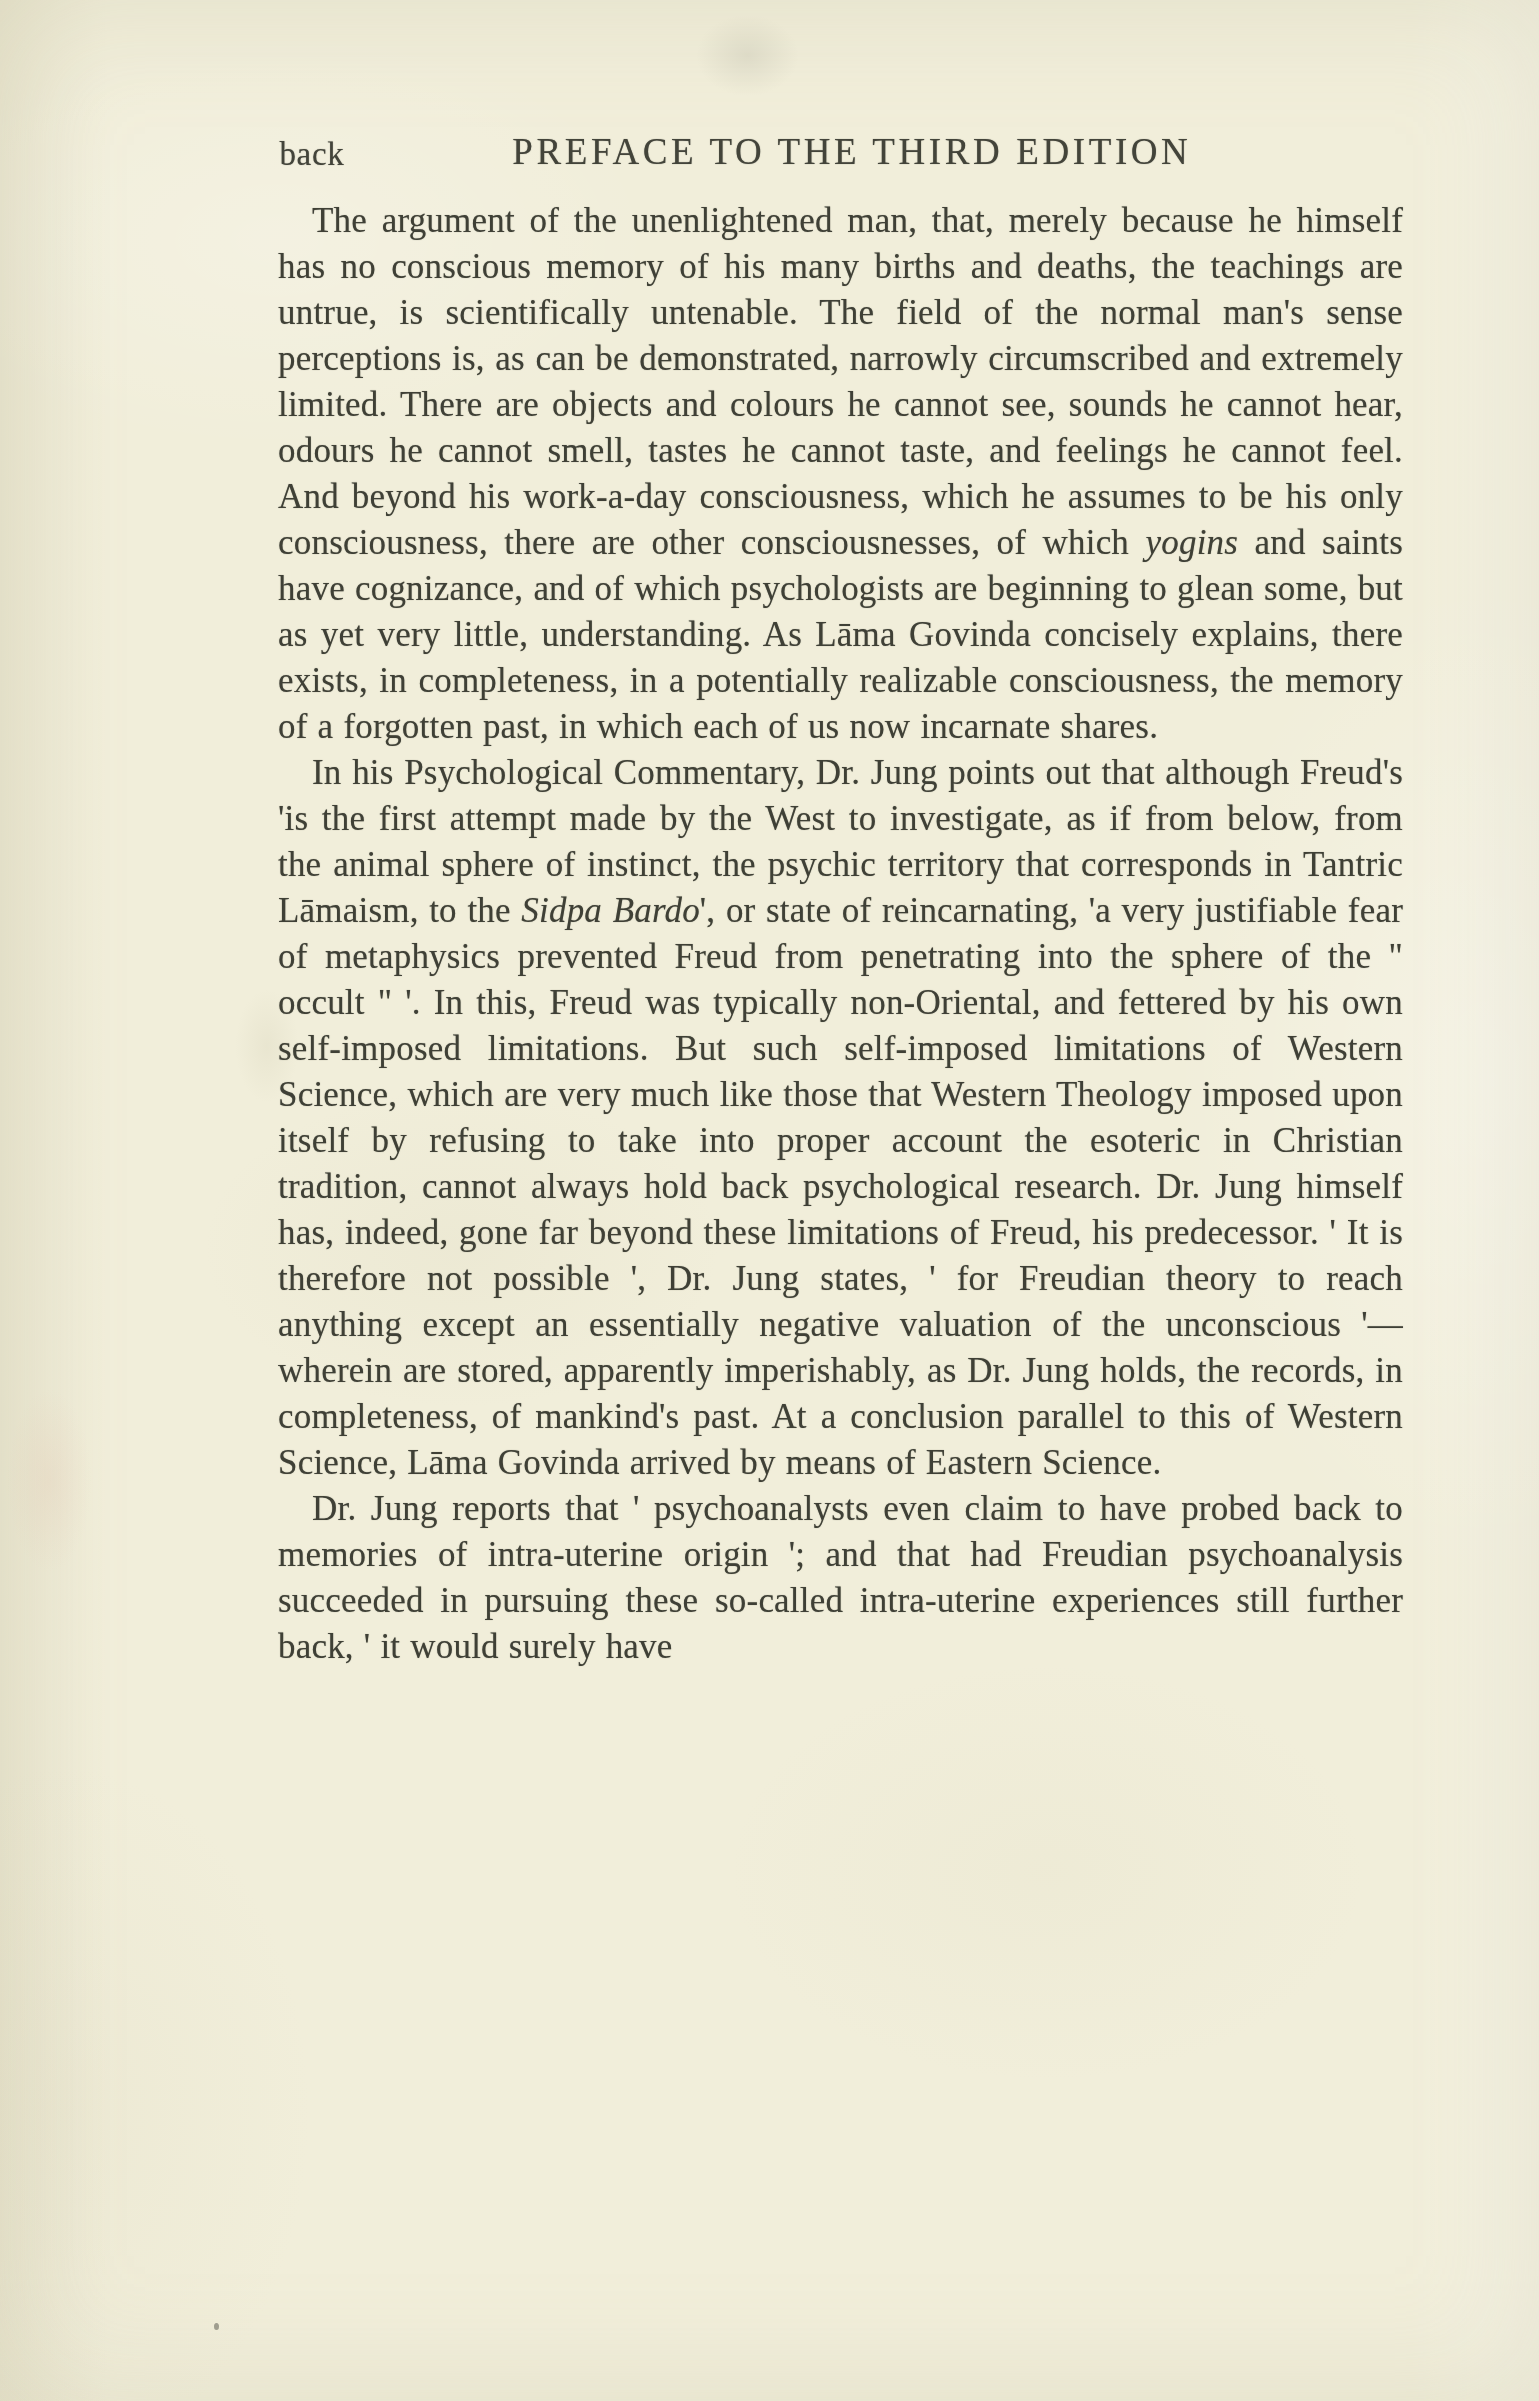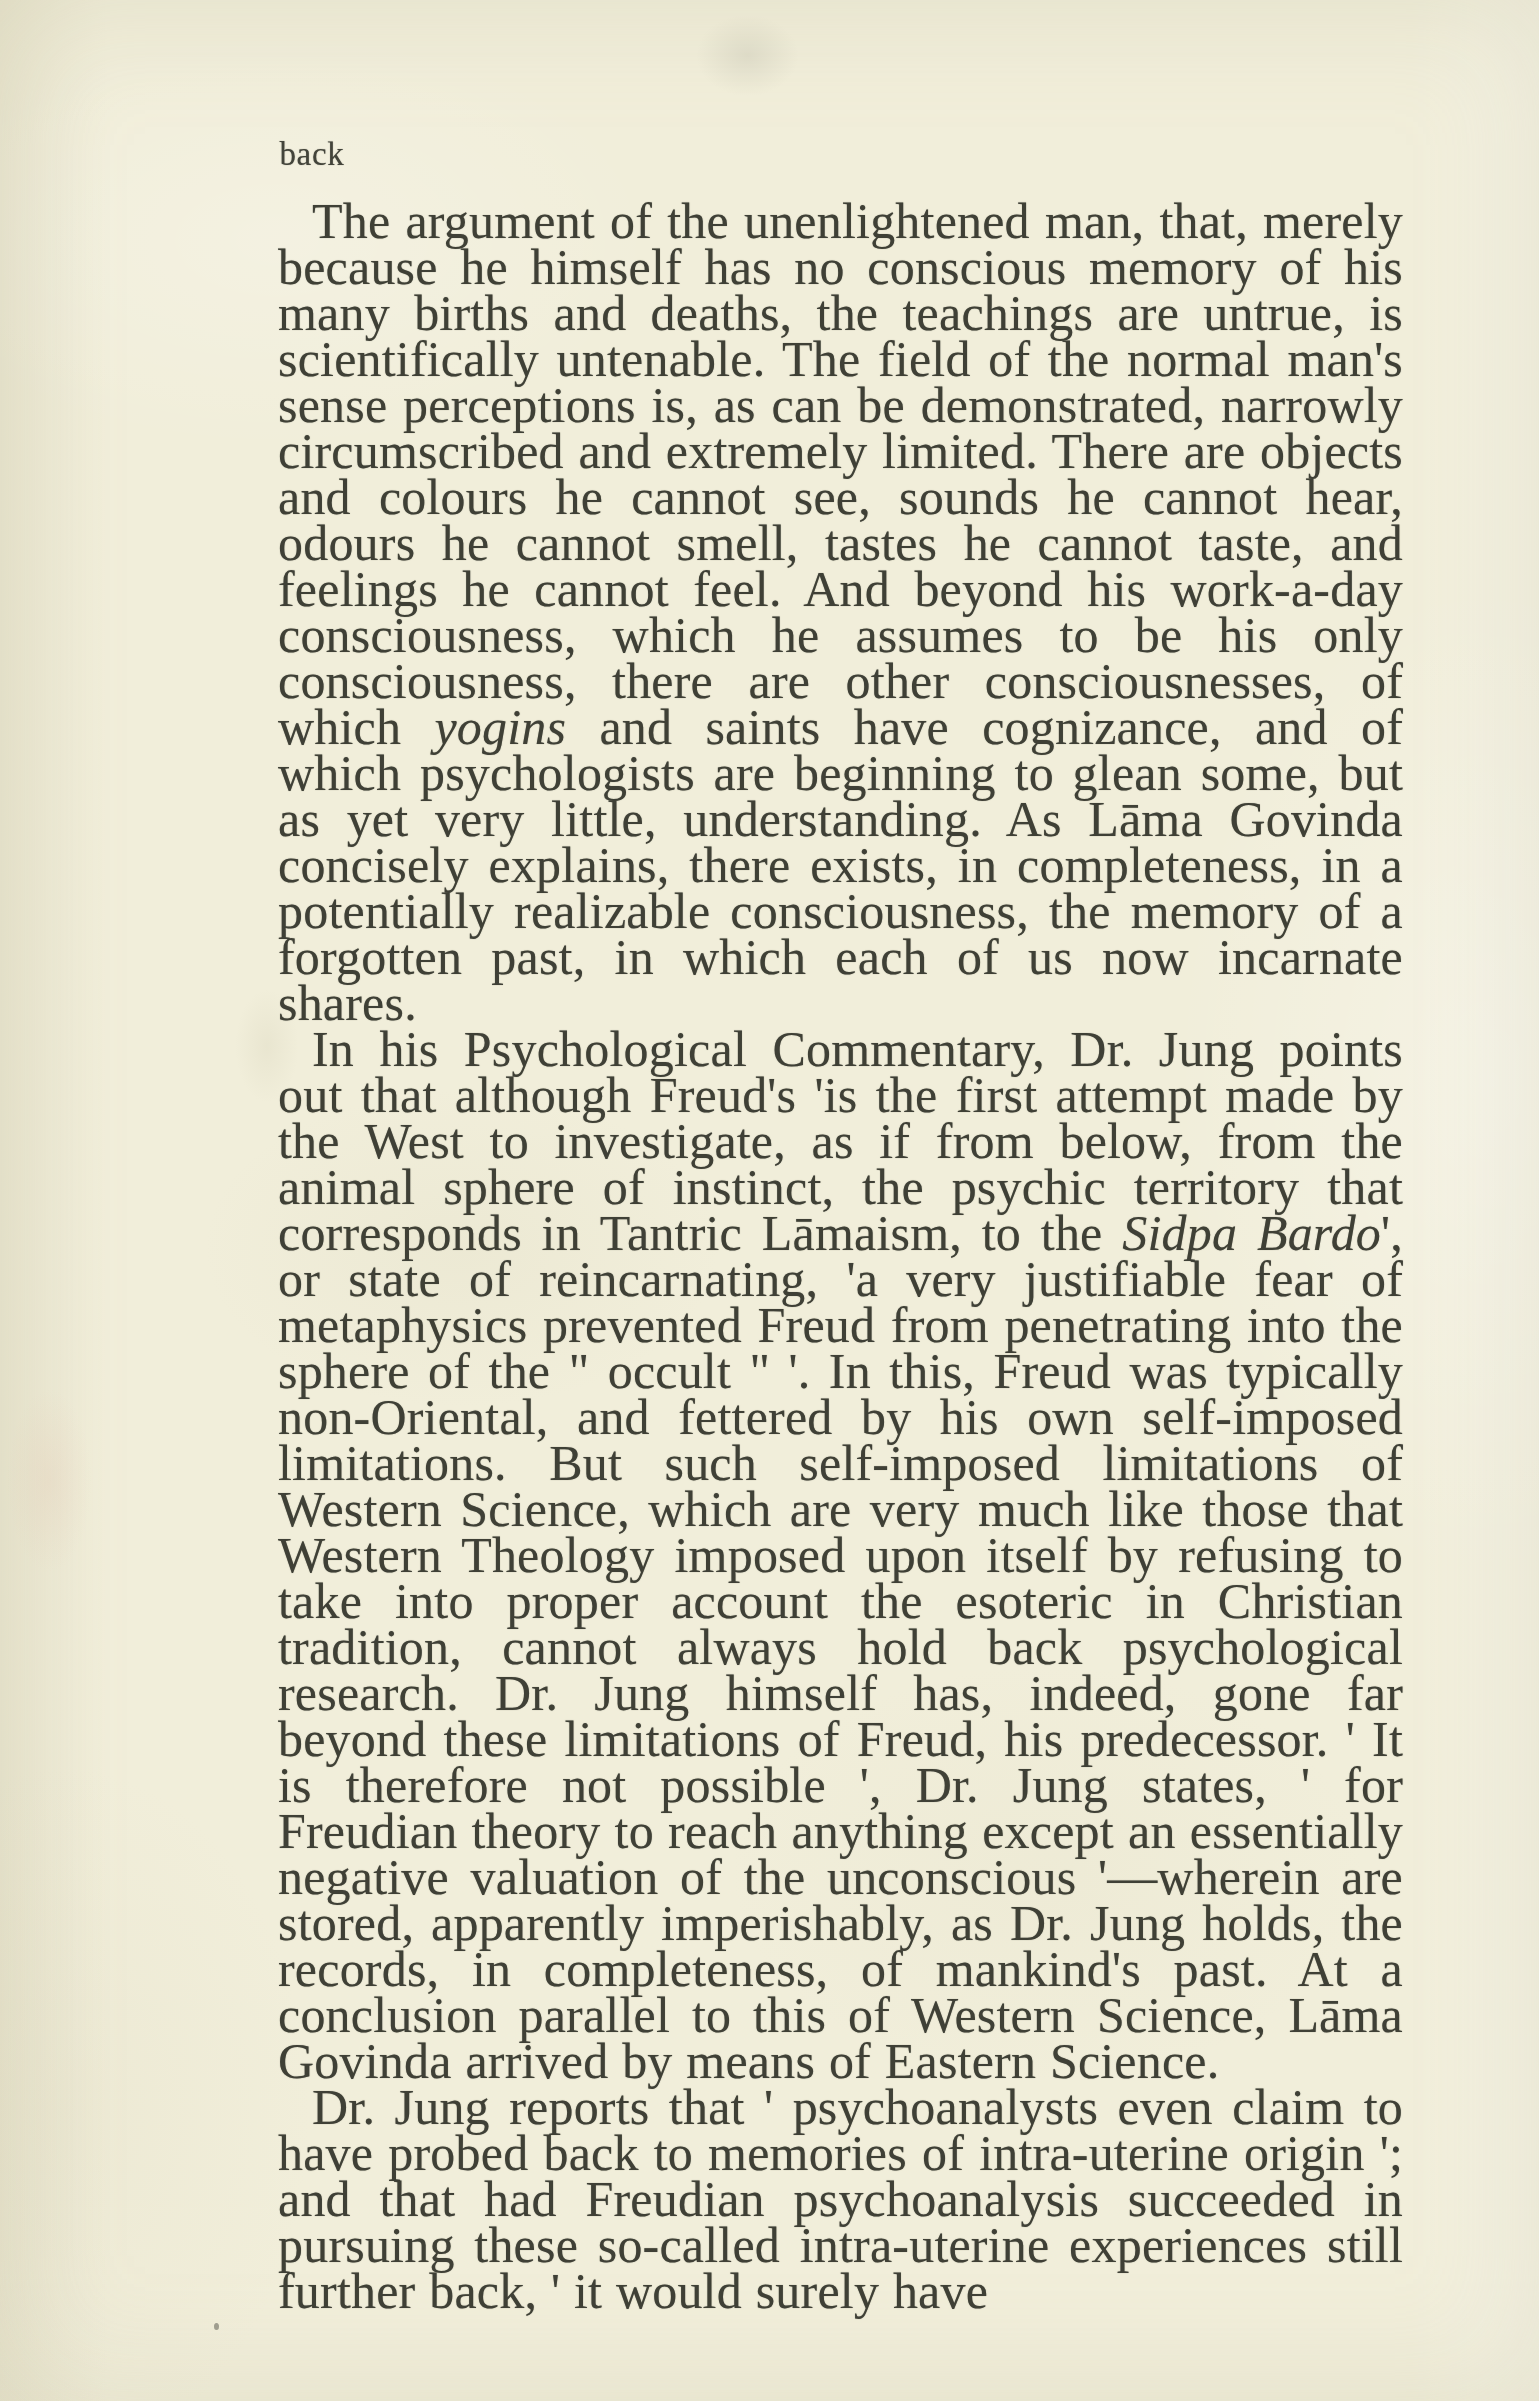--- a/index.html
+++ b/index.html
@@ -54,21 +54,21 @@
     font-size: 37px;
     letter-spacing: 3.6px;
     white-space: nowrap;
   }
   .text-block {
     position: absolute;
     top: 198px;
     left: 278px;
     width: 1125px;
     color: #3f4036;
-    font-size: 50px;
+    font-size: 35px;
     line-height: 46px;
     text-align: justify;
     letter-spacing: 0.2px;
     word-spacing: 1.1px;
     text-shadow: 0 0 1px rgba(63,64,54,0.50);
   }
   .text-block p.para {
     margin: 0;
     text-indent: 34px;
   }
@@ -102,20 +102,21 @@
 
 <div class="vignette"></div>
 
 <div class="stain stain-top"></div>
 <div class="stain stain-left-pink"></div>
 <div class="stain stain-mid-left"></div>
 <div class="stain speck"></div>
 
 <div class="running-head">
   <span class="folio">back</span>
+  <span class="head-title">PREFACE TO THE THIRD EDITION</span>
 </div>
 
 <div class="text-block">
     <p class="para"><span>The argument of the unenlightened man, that, merely because he himself has no conscious memory of his many births and deaths, the teachings are untrue, is scientifically untenable.  The field of the normal man's sense perceptions is, as can be demonstrated, narrowly circumscribed and extremely limited.  There are objects and colours he cannot see, sounds he cannot hear, odours he cannot smell, tastes he cannot taste, and feelings he cannot feel.  And beyond his work-a-day consciousness, which he assumes to be his only consciousness, there are other consciousnesses, of which </span><span class="it">yogins</span><span> and saints have cognizance, and of which psychologists are beginning to glean some, but as yet very little, understanding.  As Lāma Govinda concisely explains, there exists, in completeness, in a potentially realizable consciousness, the memory of a forgotten past, in which each of us now incarnate shares.</span></p>
     <p class="para"><span>In his Psychological Commentary, Dr. Jung points out that although Freud's 'is the first attempt made by the West to investigate, as if from below, from the animal sphere of instinct, the psychic territory that corresponds in Tantric Lāmaism, to the </span><span class="it">Sidpa Bardo</span><span>', or state of reincarnating, 'a very justifiable fear of metaphysics prevented Freud from penetrating into the sphere of the " occult " '.  In this, Freud was typically non-Oriental, and fettered by his own self-imposed limitations.  But such self-imposed limitations of Western Science, which are very much like those that Western Theology imposed upon itself by refusing to take into proper account the esoteric in Christian tradition, cannot always hold back psychological research.  Dr. Jung himself has, indeed, gone far beyond these limitations of Freud, his predecessor.  ' It is therefore not possible ', Dr. Jung states, ' for Freudian theory to reach anything except an essentially negative valuation of the unconscious '—wherein are stored, apparently imperishably, as Dr. Jung holds, the records, in completeness, of mankind's past.  At a conclusion parallel to this of Western Science, Lāma Govinda arrived by means of Eastern Science.</span></p>
     <p class="para"><span>Dr. Jung reports that ' psychoanalysts even claim to have probed back to memories of intra-uterine origin ';  and that had Freudian psychoanalysis succeeded in pursuing these so-called intra-uterine experiences still further back, ' it would surely have</span></p>
   </div>
 
 
 </body></html>

